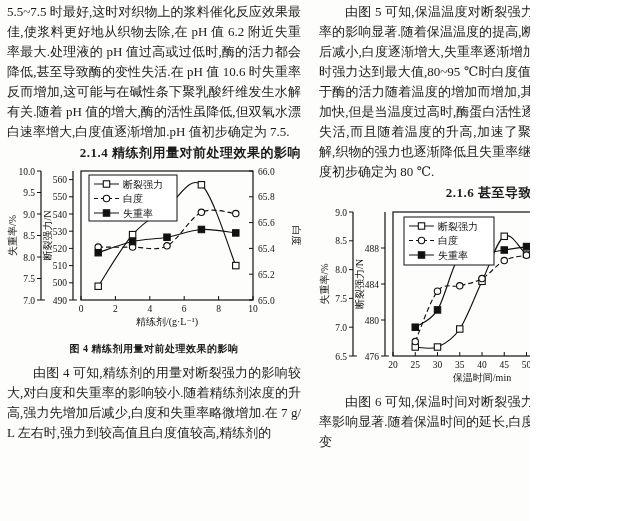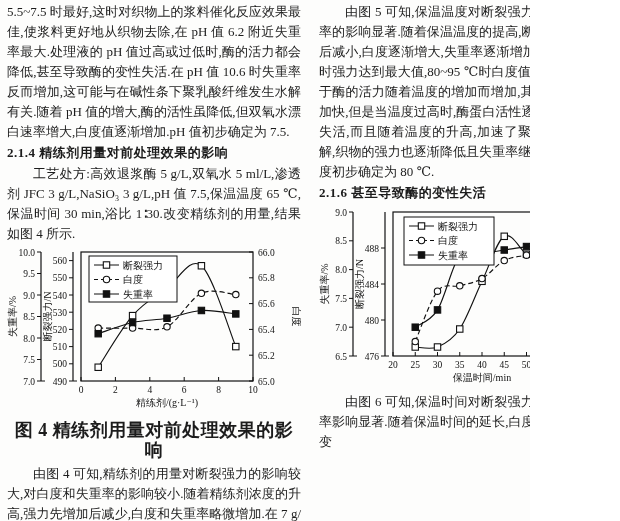--- a/index.html
+++ b/index.html
@@ -21,43 +21,43 @@
   .para {
     text-align:justify;
     word-break:break-all;
     text-justify:inter-character;
   }
   .para.indent { text-indent:2em; }
   .sec-heading {
     font-weight:bold;
     margin:1px 0;
     letter-spacing:0.5px;
+    text-align:right;
   }
   .fig-caption {
     text-align:center;
     font-weight:bold;
-    font-size:18px;
+    font-size:10px;
     margin:3px 0 4px 0;
     letter-spacing:0.5px;
   }
   .figure { margin-top:3px; }
   svg text { font-family:"Liberation Serif","DejaVu Serif",serif; fill:#111; }
   svg .tick-lbl { font-size:9.5px; }
   svg .ax-title { font-size:10px; }
   svg .leg-lbl { font-size:10px; }
 </style>
 </head>
 <body>
 
 <div class="page">
 
   <div class="col">
     <div class="para">5.5~7.5 时最好,这时对织物上的浆料催化反应效果最佳,使浆料更好地从织物去除,在 pH 值 6.2 附近失重率最大.处理液的 pH 值过高或过低时,酶的活力都会降低,甚至导致酶的变性失活.在 pH 值 10.6 时失重率反而增加,这可能与在碱性条下聚乳酸纤维发生水解有关.随着 pH 值的增大,酶的活性虽降低,但双氧水漂白速率增大,白度值逐渐增加.pH 值初步确定为 7.5.</div>
     <div class="sec-heading">2.1.4  精练剂用量对前处理效果的影响</div>
-    <div class="para indent">工艺处方:高效退浆酶 5 g/L,双氧水 5 ml/L,渗透剂 JFC 3 g/L,NaSiO₃ 3 g/L,pH 值 7.5,保温温度 65 ℃,保温时间 30 min,浴比 1∶30.改变精练剂的用量,结果如图 4 所示.</div>
     <div class="figure">
       <svg width="294" height="164" viewBox="0 0 294 164">
           <rect x="74" y="5" width="172" height="129" fill="none" stroke="#111" stroke-width="1.2"></rect>
           <line stroke="#111" stroke-width="1" x1="74" y1="134" x2="74" y2="130"></line>
           <text class="tick-lbl" x="74" y="146" text-anchor="middle">0</text>
           <line stroke="#111" stroke-width="1" x1="108.4" y1="134" x2="108.4" y2="130"></line>
           <text class="tick-lbl" x="108.4" y="146" text-anchor="middle">2</text>
           <line stroke="#111" stroke-width="1" x1="142.8" y1="134" x2="142.8" y2="130"></line>
           <text class="tick-lbl" x="142.8" y="146" text-anchor="middle">4</text>
           <line stroke="#111" stroke-width="1" x1="177.2" y1="134" x2="177.2" y2="130"></line>

